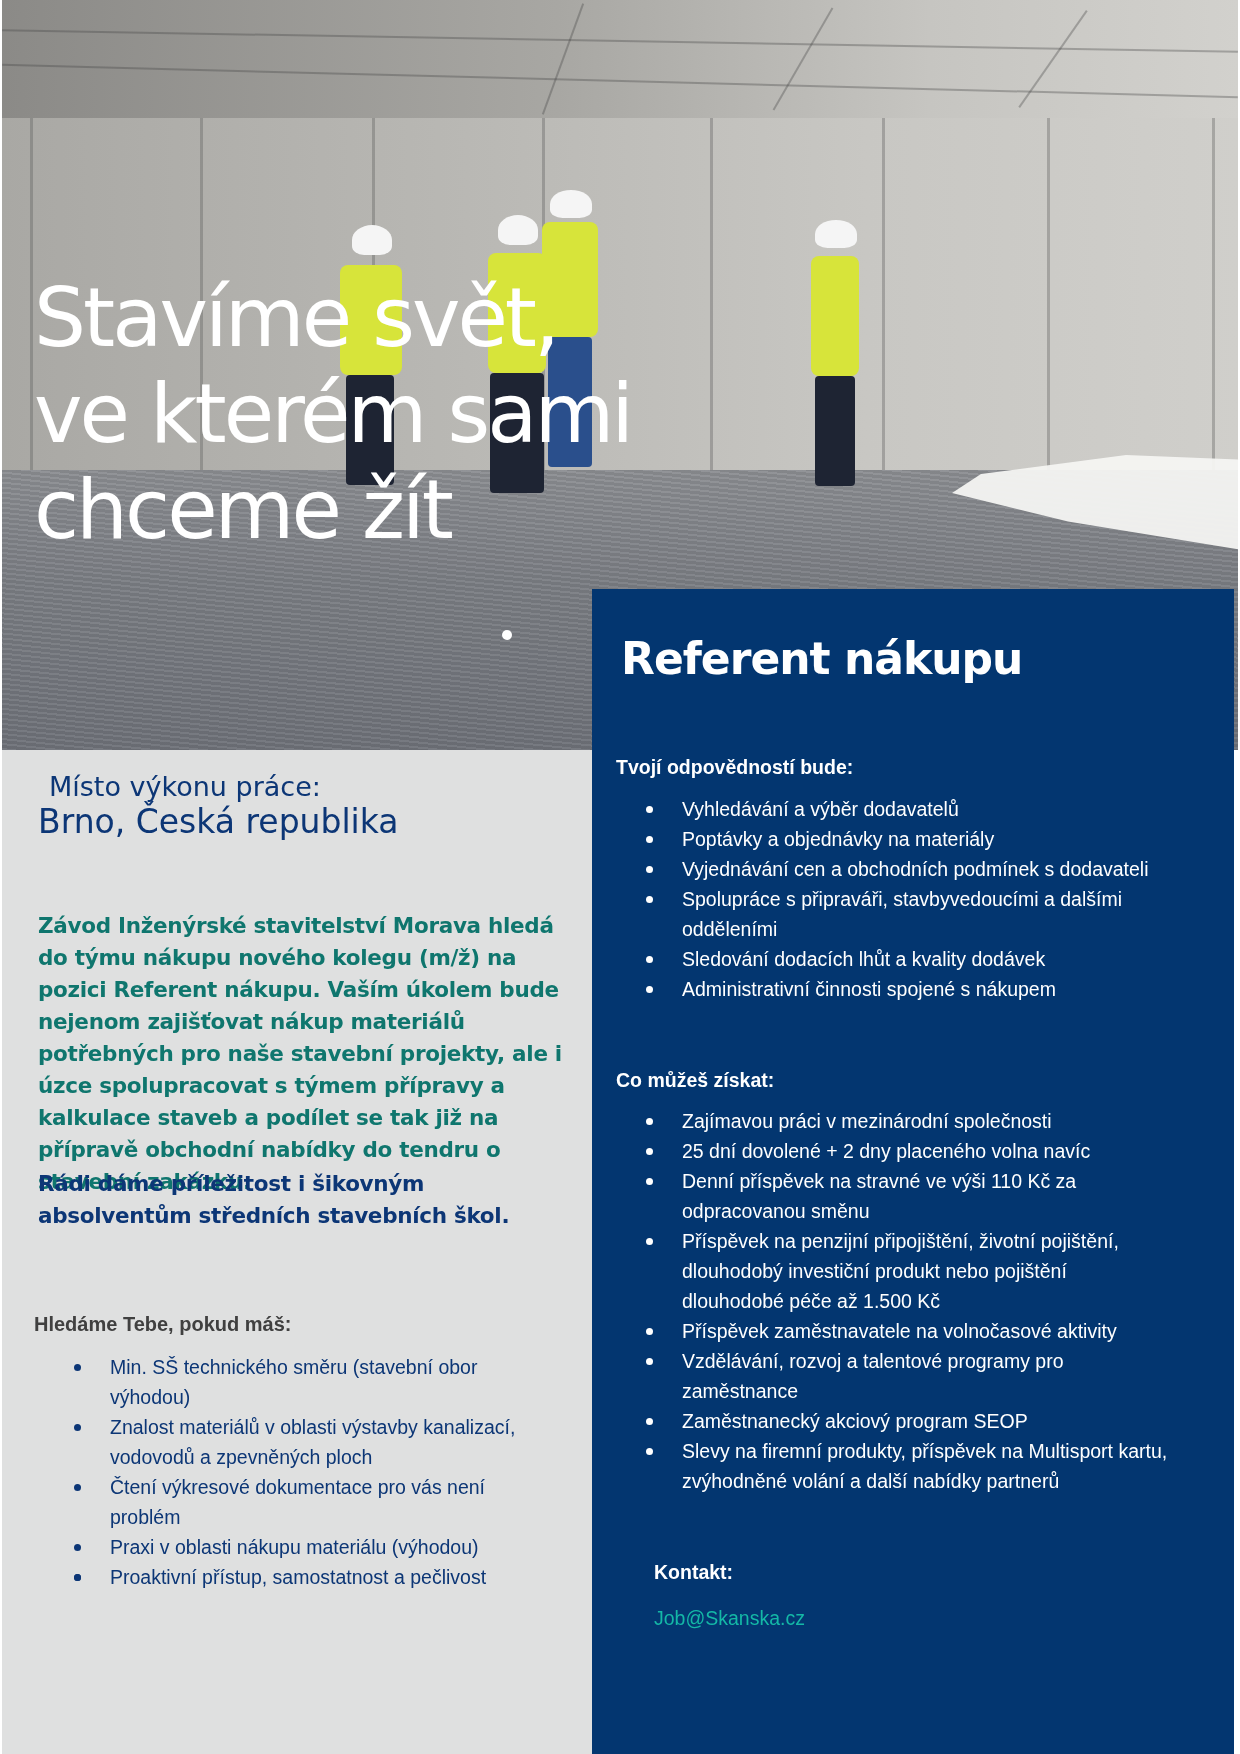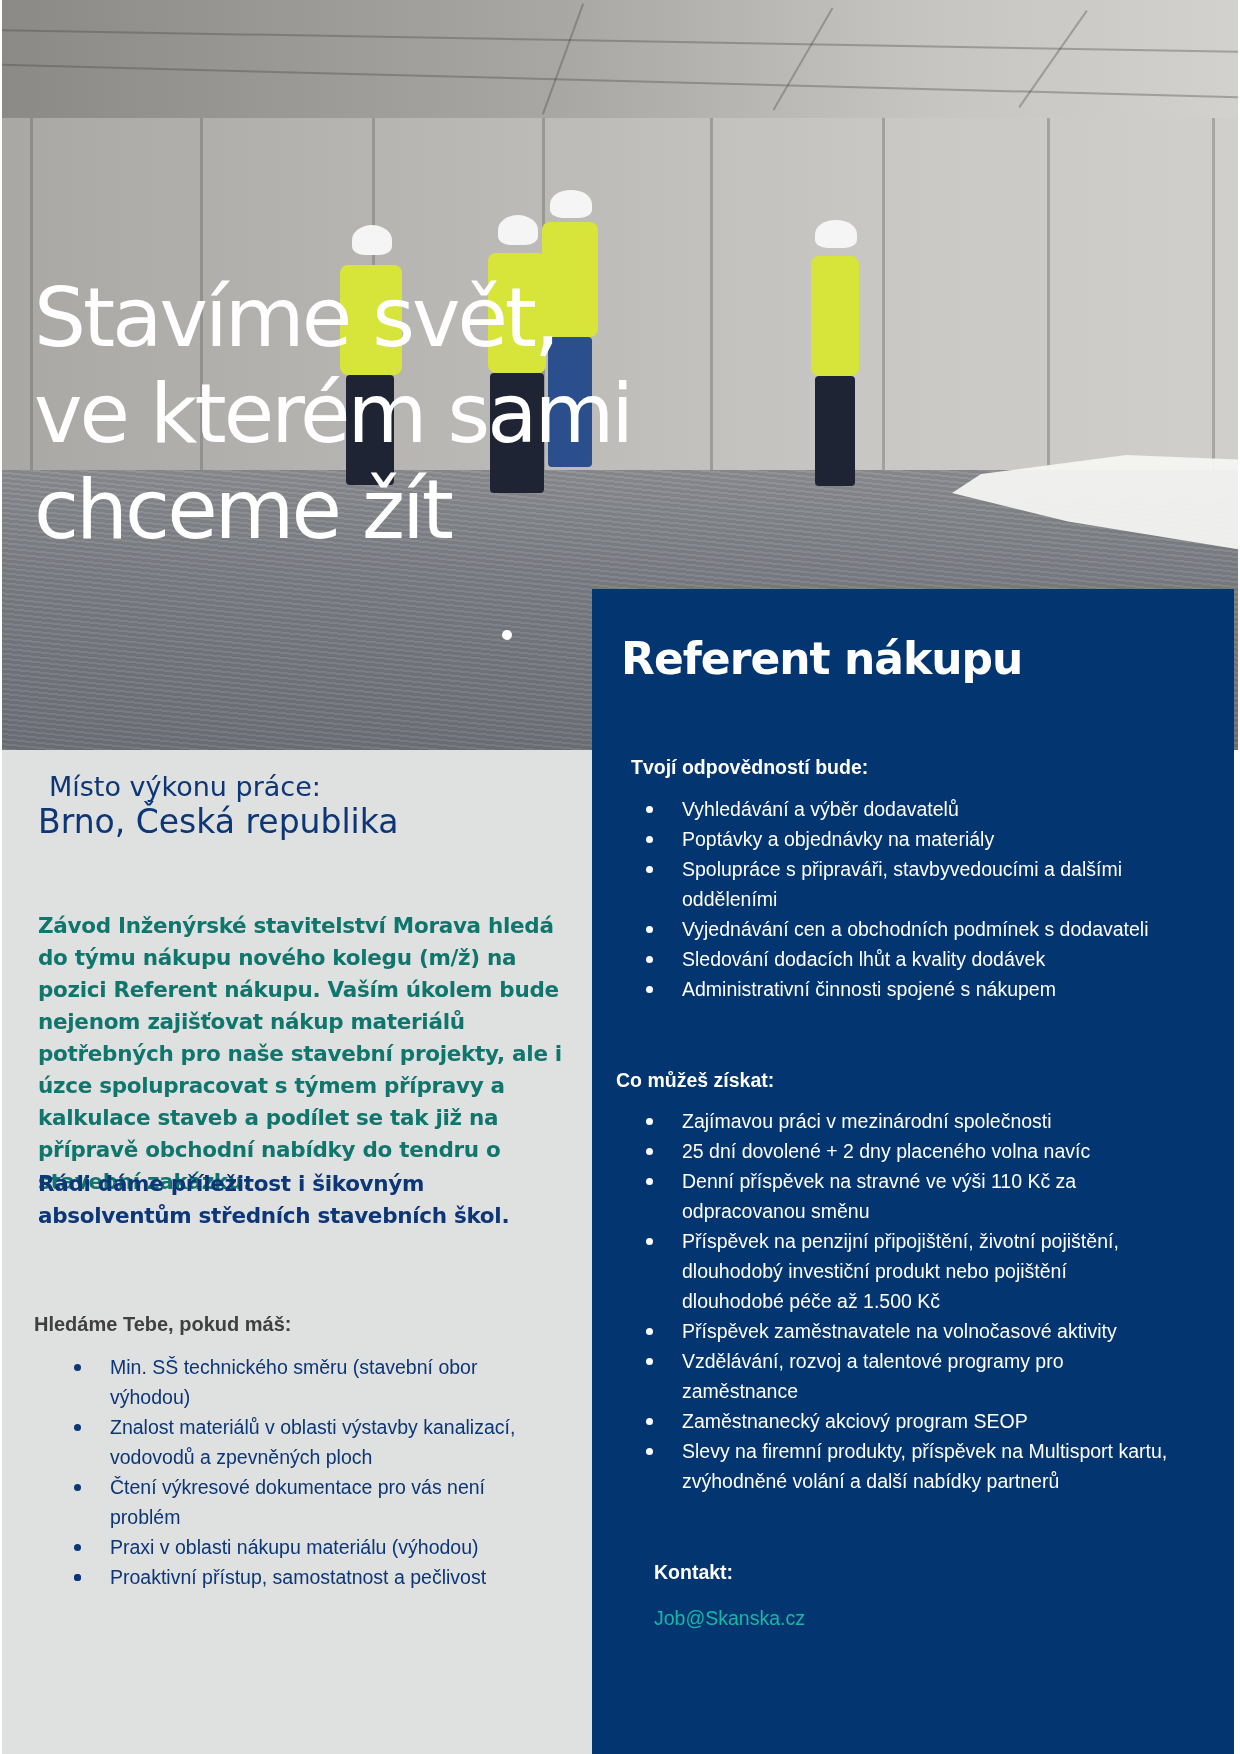--- a/index.html
+++ b/index.html
@@ -184,26 +184,26 @@
     <li class="bullet-item"><span class="bullet-dot"></span><span>Čtení výkresové dokumentace pro vás není problém</span></li>
     <li class="bullet-item"><span class="bullet-dot"></span><span>Praxi v oblasti nákupu materiálu (výhodou)</span></li>
     <li class="bullet-item"><span class="bullet-dot"></span></li>
     <li class="bullet-item"><span class="bullet-dot"></span><span>Proaktivní přístup, samostatnost a pečlivost</span></li>
   </ul>
 </section>
 
 <section class="right-panel">
   <h2 class="job-title">Referent nákupu</h2>
 
-  <h3 class="section-heading" style="top:167px;margin-left:15px;">Tvojí odpovědností bude:</h3>
+  <h3 class="section-heading" style="top:167px;">Tvojí odpovědností bude:</h3>
   <ul class="blue-list" style="top:205px;left:18px;">
     <li class="bullet-item" style="padding-left:72px;"><span class="bullet-dot" style="left:36px;"></span><span>Vyhledávání a výběr dodavatelů</span></li>
     <li class="bullet-item" style="padding-left:72px;"><span class="bullet-dot" style="left:36px;"></span><span>Poptávky a objednávky na materiály</span></li>
+    <li class="bullet-item" style="padding-left:72px;"><span class="bullet-dot" style="left:36px;"></span><span>Vyjednávání cen a obchodních podmínek s dodavateli</span></li>
     <li class="bullet-item" style="padding-left:72px;"><span class="bullet-dot" style="left:36px;"></span><span>Spolupráce s připraváři, stavbyvedoucími a dalšími odděleními</span></li>
-    <li class="bullet-item" style="padding-left:72px;"><span class="bullet-dot" style="left:36px;"></span><span>Vyjednávání cen a obchodních podmínek s dodavateli</span></li>
     <li class="bullet-item" style="padding-left:72px;"><span class="bullet-dot" style="left:36px;"></span><span>Sledování dodacích lhůt a kvality dodávek</span></li>
     <li class="bullet-item" style="padding-left:72px;"><span class="bullet-dot" style="left:36px;"></span><span>Administrativní činnosti spojené s nákupem</span></li>
   </ul>
 
   <h3 class="section-heading" style="top:480px;">Co můžeš získat:</h3>
   <ul class="blue-list" style="top:517px;left:18px;">
     <li class="bullet-item" style="padding-left:72px;"><span class="bullet-dot" style="left:36px;"></span><span>Zajímavou práci v mezinárodní společnosti</span></li>
     <li class="bullet-item" style="padding-left:72px;"><span class="bullet-dot" style="left:36px;"></span><span>25 dní dovolené + 2 dny placeného volna navíc</span></li>
     <li class="bullet-item" style="padding-left:72px;"><span class="bullet-dot" style="left:36px;"></span><span>Denní příspěvek na stravné ve výši 110 Kč za odpracovanou směnu</span></li>
     <li class="bullet-item" style="padding-left:72px;"><span class="bullet-dot" style="left:36px;"></span><span>Příspěvek na penzijní připojištění, životní pojištění, dlouhodobý investiční produkt nebo pojištění dlouhodobé péče až 1.500 Kč</span></li>

